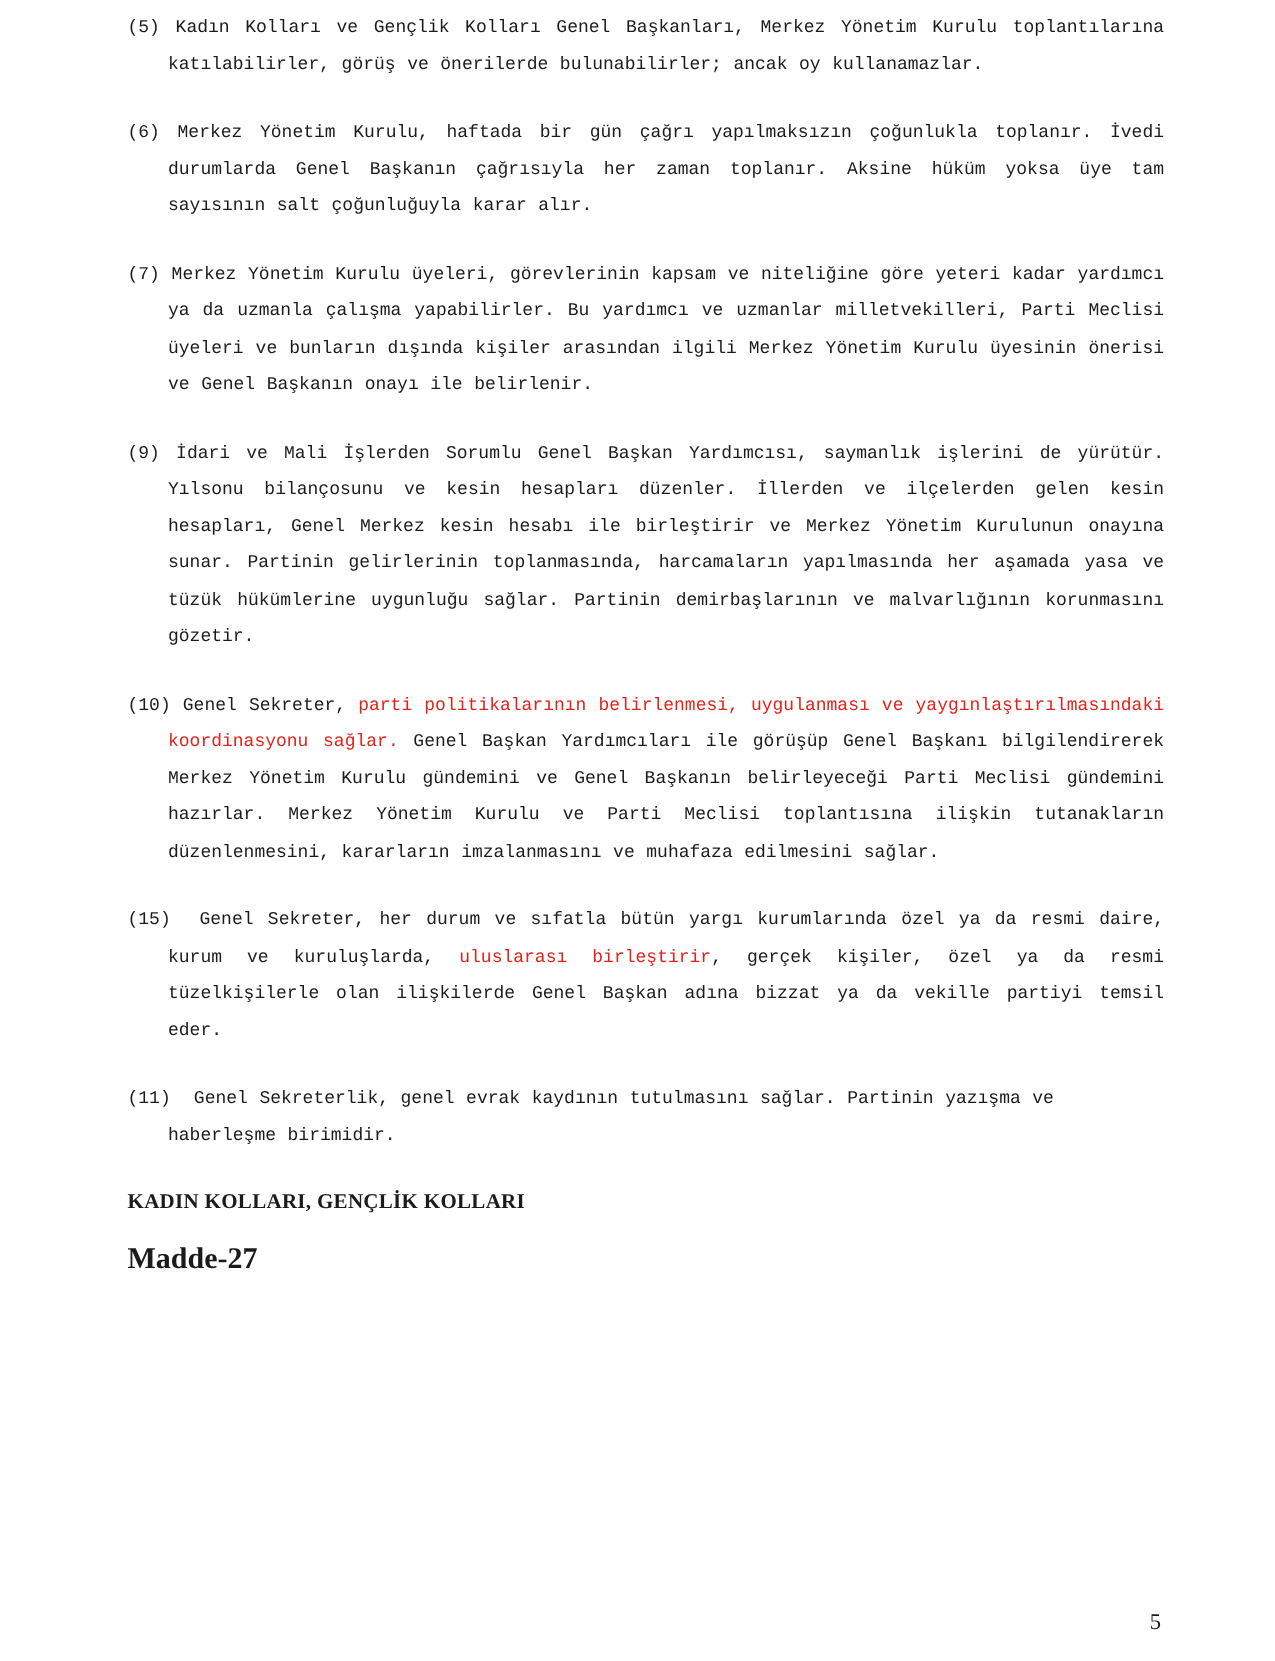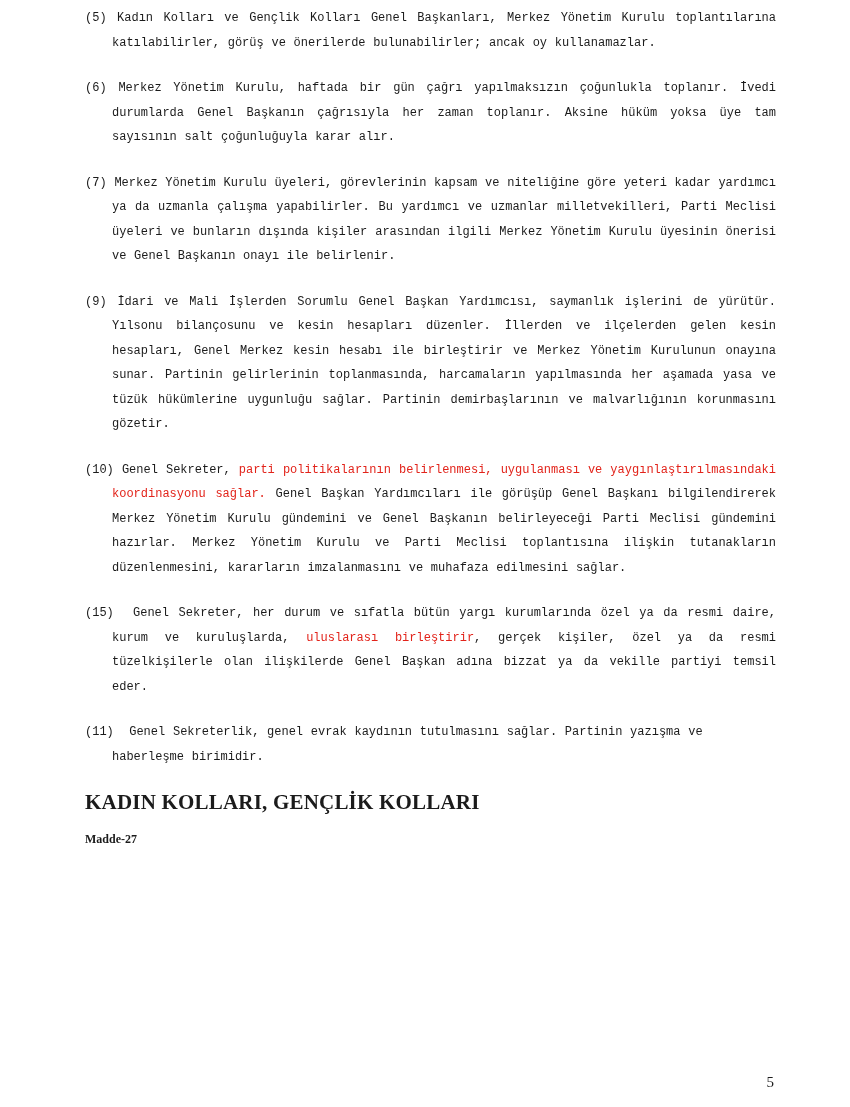--- a/index.html
+++ b/index.html
@@ -39,28 +39,28 @@
   .num {
     white-space: nowrap;
   }
   .red {
     color: var(--red, #e2231a);
   }
   .strike {
     text-decoration: line-through;
   }
   .section-heading {
-    font-size: 21px;
+    font-size: 14px;
     font-weight: bold;
     letter-spacing: 0.2px;
     margin: 0 0 13px 0;
     line-height: 24px;
   }
   .article-heading {
-    font-size: 12px;
+    font-size: 20px;
     font-weight: bold;
     margin: 0 0 13px 0;
     line-height: 24px;
   }
   .page-number {
     position: absolute;
     top: 1074px;
     right: 76px;
     font-size: 15px;
     color: #1b1b1b;

